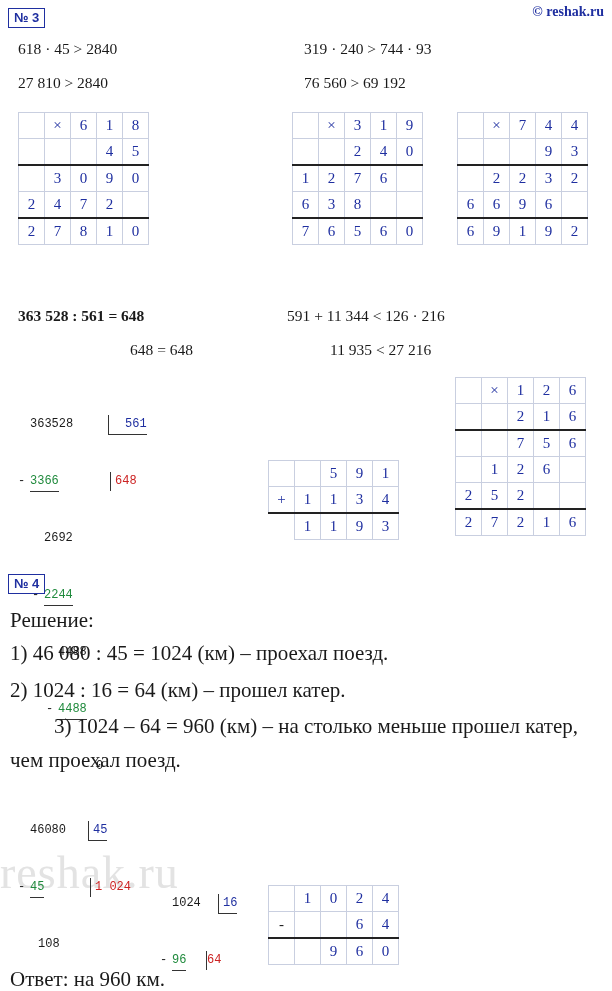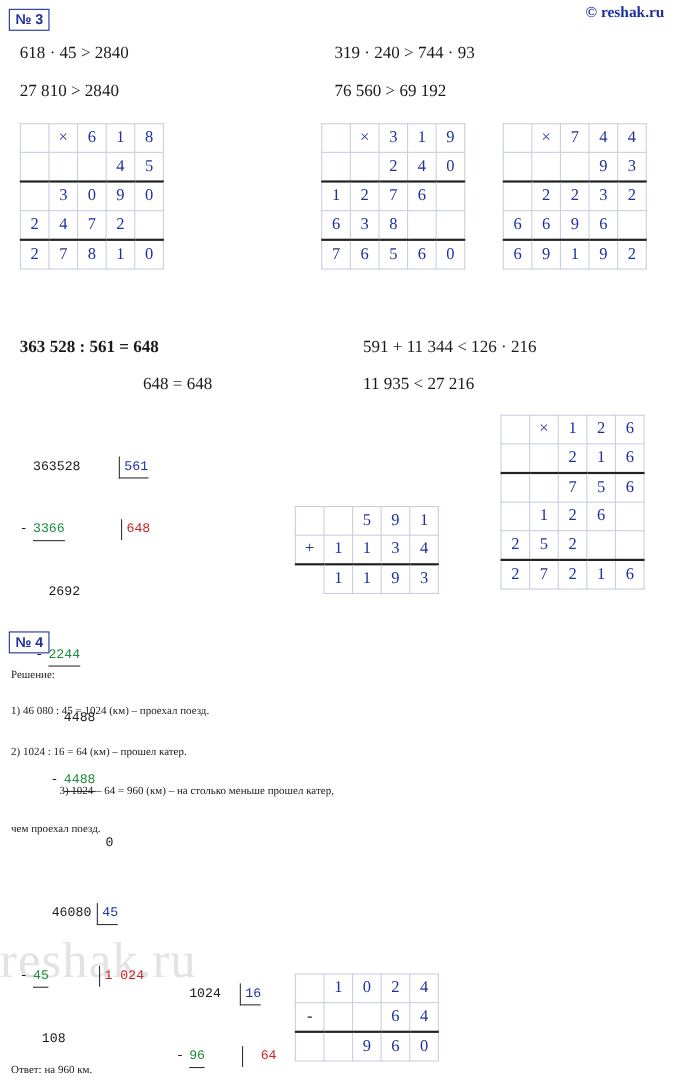--- a/index.html
+++ b/index.html
@@ -56,21 +56,21 @@
     font-family:Liberation Mono, monospace;
     font-size:12px;
     line-height:19px;
     white-space:pre;
   }
   .ldiv .blue{color:#1f2fa0;}
   .ldiv .green{color:#1f8a3c;}
   .ldiv .red{color:#cc2222;}
   .txt{
     position:absolute;
-    font-size:10px;
+    font-size:21px;
     color:#1a1a1a;
     white-space:nowrap;
   }
   .bigwm{
     position:absolute;
     left:0px;top:846px;
     font-family:"Liberation Serif", serif;
     font-size:46px;
     color:#e3e3e3;
     letter-spacing:1px;
@@ -213,27 +213,27 @@
     <td>1</td>
     <td>9</td>
     <td>2</td>
   </tr>
 </tbody>
     </table>
 
 <div class="expr" style="left:18px;top:307px;font-weight:bold;">363 528 : 561 = 648</div>
 <div class="expr" style="left:130px;top:341px;">648 = 648</div>
 
-<div class="expr" style="left:287px;top:307px;margin-left:43px;">591 + 11 344 &lt; 126 · 216</div>
+<div class="expr" style="left:287px;top:307px;">591 + 11 344 &lt; 126 · 216</div>
 <div class="expr" style="left:330px;top:341px;">11 935 &lt; 27 216</div>
 
 <div class="ldiv" style="left:18px;top:377px;">
   <div style="position:relative;height:19px;">
     <span style="position:absolute;left:12px;top:0;">363528</span>
-    <span style="position:absolute;left:90px;top:0;border-left:1.5px solid #333;padding-left:4px;border-bottom:1.5px solid #333;" class="blue">561</span>
+    <span style="position:absolute;left:90px;top:0;border-left:1.5px solid #333;padding-left:16px;border-bottom:1.5px solid #333;" class="blue">561</span>
   </div>
   <div style="position:relative;height:19px;">
     <span style="position:absolute;left:0px;top:0;">-</span>
     <span style="position:absolute;left:12px;top:0;border-bottom:1.5px solid #333;" class="green">3366</span>
     <span style="position:absolute;left:92px;top:0;border-left:1.5px solid #333;padding-left:4px;" class="red">648</span>
   </div>
   <div style="position:relative;height:19px;">
     <span style="position:absolute;left:26px;top:0;">2692</span>
   </div>
   <div style="position:relative;height:19px;">
@@ -328,21 +328,21 @@
 <div class="row-badge task-badge" style="left:8px;top:574px;">№ 4</div>
 
 <div class="txt" style="left:10px;top:608px;">Решение:</div>
 <div class="txt" style="left:10px;top:641px;">1) 46 080 : 45 = 1024 (км) – проехал поезд.</div>
 <div class="txt" style="left:10px;top:678px;">2) 1024 : 16 = 64 (км) – прошел катер.</div>
 <div class="txt" style="left:10px;top:714px;margin-left:44px;">3) 1024 – 64 = 960 (км) – на столько меньше прошел катер,</div>
 <div class="txt" style="left:10px;top:748px;">чем проехал поезд.</div>
 
 <div class="ldiv" style="left:18px;top:783px;">
   <div style="position:relative;height:19px;">
-    <span style="position:absolute;left:12px;top:0;margin-left:17px;">46080</span>
+    <span style="position:absolute;left:12px;top:0;">46080</span>
     <span style="position:absolute;left:70px;top:0;border-left:1.5px solid #333;padding-left:4px;border-bottom:1.5px solid #333;" class="blue">45</span>
   </div>
   <div style="position:relative;height:19px;">
     <span style="position:absolute;left:0px;top:0;">-</span>
     <span style="position:absolute;left:12px;top:0;border-bottom:1.5px solid #333;" class="green">45</span>
     <span style="position:absolute;left:72px;top:0;border-left:1.5px solid #333;padding-left:4px;" class="red">1 024</span>
   </div>
   <div style="position:relative;height:19px;">
     <span style="position:absolute;left:20px;top:0;">108</span>
   </div>
@@ -353,21 +353,21 @@
 </div>
 
 <div class="ldiv" style="left:160px;top:840px;">
   <div style="position:relative;height:19px;margin-top:16px;">
     <span style="position:absolute;left:12px;top:0;">1024</span>
     <span style="position:absolute;left:58px;top:0;border-left:1.5px solid #333;padding-left:4px;border-bottom:1.5px solid #333;" class="blue">16</span>
   </div>
   <div style="position:relative;height:19px;">
     <span style="position:absolute;left:0px;top:0;">-</span>
     <span style="position:absolute;left:12px;top:0;border-bottom:1.5px solid #333;" class="green">96</span>
-    <span style="position:absolute;left:60px;top:0;border-left:1.5px solid #333;padding-left:16px;" class="red">64</span>
+    <span style="position:absolute;left:46px;top:0;border-left:1.5px solid #333;padding-left:0;" class="red">64</span>
   </div>
   
   
   
 </div>
 
 <table class="colgrid" style="left:268px;top:885px;">
   <tbody>
         <tr>
     <td></td>

